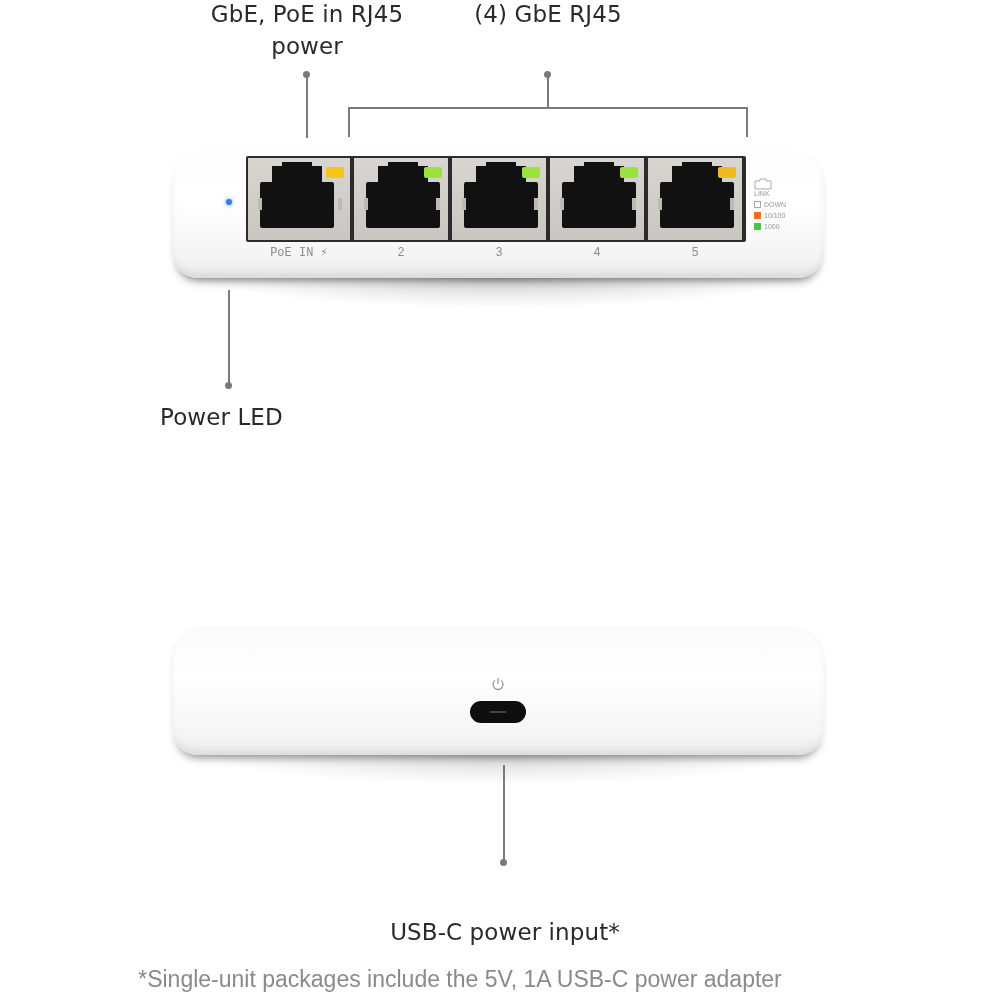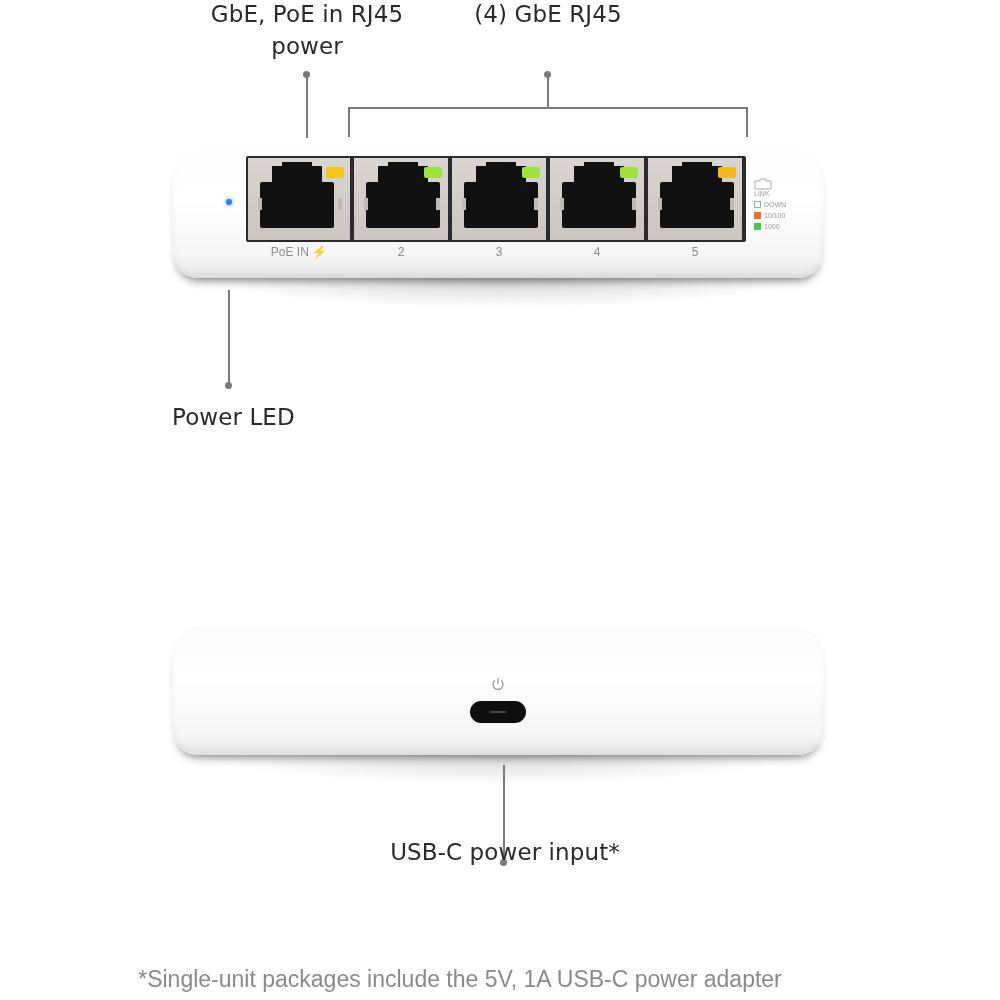--- a/index.html
+++ b/index.html
@@ -152,21 +152,21 @@
 </div>
 <div class="port" style="left:648px;">
   <div class="jack-top2"></div>
     <div class="jack-top"></div>
     <div class="jack"></div>
   <div class="jack-latch-l"></div>
     <div class="jack-latch-r"></div>
   <div class="port-led" style="background:#f5b820;"></div>
 </div>
 
-<div class="port-label" style="left:252px;">PoE IN ⚡</div>
+<div class="port-label" style="left:252px;font-family:Liberation Mono, monospace;">PoE IN ⚡</div>
 <div class="port-label" style="left:354px;">2</div>
 <div class="port-label" style="left:452px;">3</div>
 <div class="port-label" style="left:550px;">4</div>
 <div class="port-label" style="left:648px;">5</div>
 
 <div class="legend">
   <svg width="18" height="12" viewBox="0 0 18 12" style="display:block;">
     <path d="M1 11 V3 H6 V1 H12 V3 H17 V11 Z" fill="none" stroke="#aaa" stroke-width="1"></path>
   </svg>
   <div style="margin-bottom:2px;">LINK</div>
@@ -179,31 +179,31 @@
     <span>10/100</span>
   </div>
   <div class="legend-row">
     <span class="legend-swatch" style="background:#4cc44c;"></span>
     <span>1000</span>
   </div>
 </div>
 
 <div class="line" style="left:228px; top:290px; width:2px; height:95px;"></div>
 <div class="dot" style="left:225px; top:382px;"></div>
-<div class="label" style="left:160px; top:401px; text-align:left;margin-left:12px;">Power LED</div>
+<div class="label" style="left:160px; top:401px; text-align:left;">Power LED</div>
 
 <div class="device-bottom-shadow"></div>
 <div class="device-bottom"></div>
 <div class="power-symbol">
   <svg width="14" height="14" viewBox="0 0 14 14">
     <path d="M4 3.5 A5 5 0 1 0 10 3.5" fill="none" stroke="#999" stroke-width="1.3"></path>
     <line x1="7" y1="1" x2="7" y2="7" stroke="#999" stroke-width="1.3"></line>
   </svg>
 </div>
 <div class="usbc">
   <div class="usbc-tongue"></div>
 </div>
 
 <div class="line" style="left:503px; top:765px; width:2px; height:97px;"></div>
 <div class="dot" style="left:500px; top:859px;"></div>
-<div class="label" style="left:380px; top:836px; width:250px;">USB-C power input*</div>
+<div class="label" style="left:380px; top:916px; width:250px;">USB-C power input*</div>
 
 <div class="footnote">*Single-unit packages include the 5V, 1A USB-C power adapter</div>
 
 </body></html>

